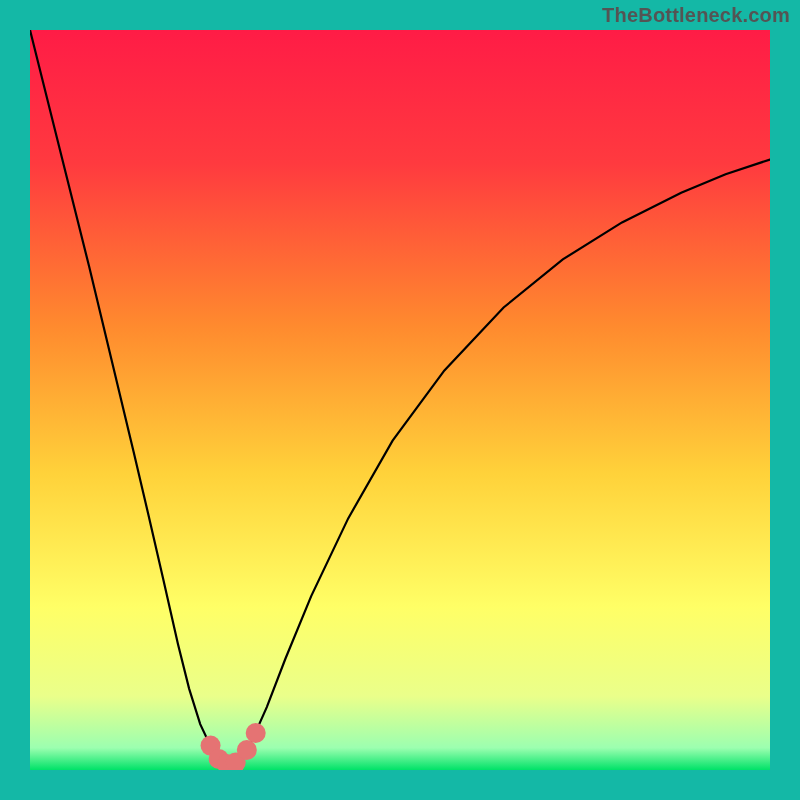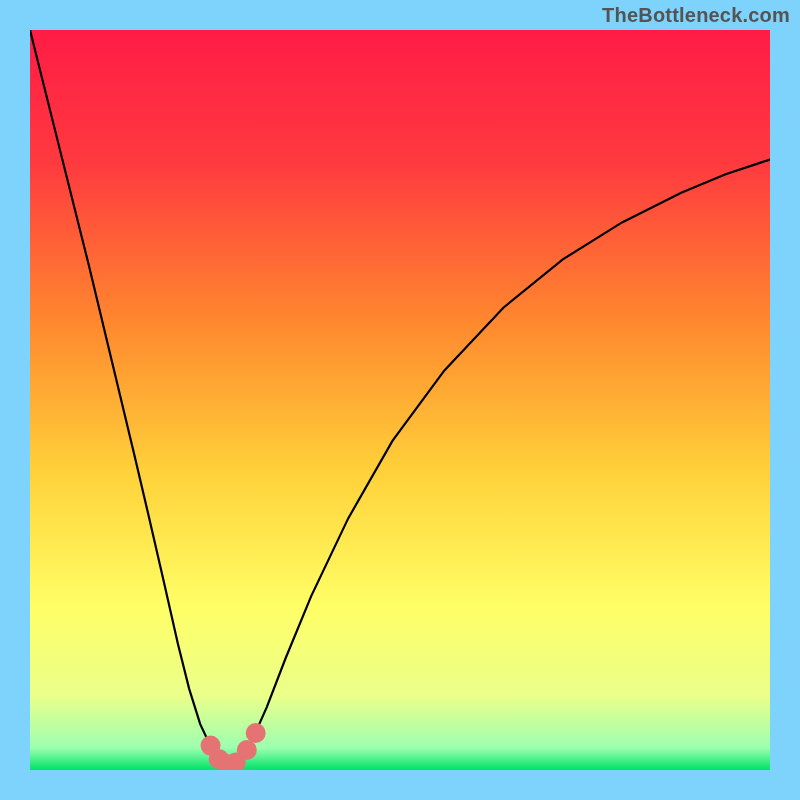--- a/index.html
+++ b/index.html
@@ -10,21 +10,21 @@
     background: #000;
     overflow: hidden;
     font-family: Arial, Helvetica, sans-serif;
   }
   .frame {
     position: absolute;
     top: 0;
     left: 0;
     width: 800px;
     height: 800px;
-    background: #7dd3fc;
+    background: #14b8a6;
   }
   .watermark {
     position: absolute;
     top: 4px;
     right: 10px;
     color: #545454;
     font-size: 20px;
     font-weight: 600;
     letter-spacing: 0.2px;
     z-index: 10;

